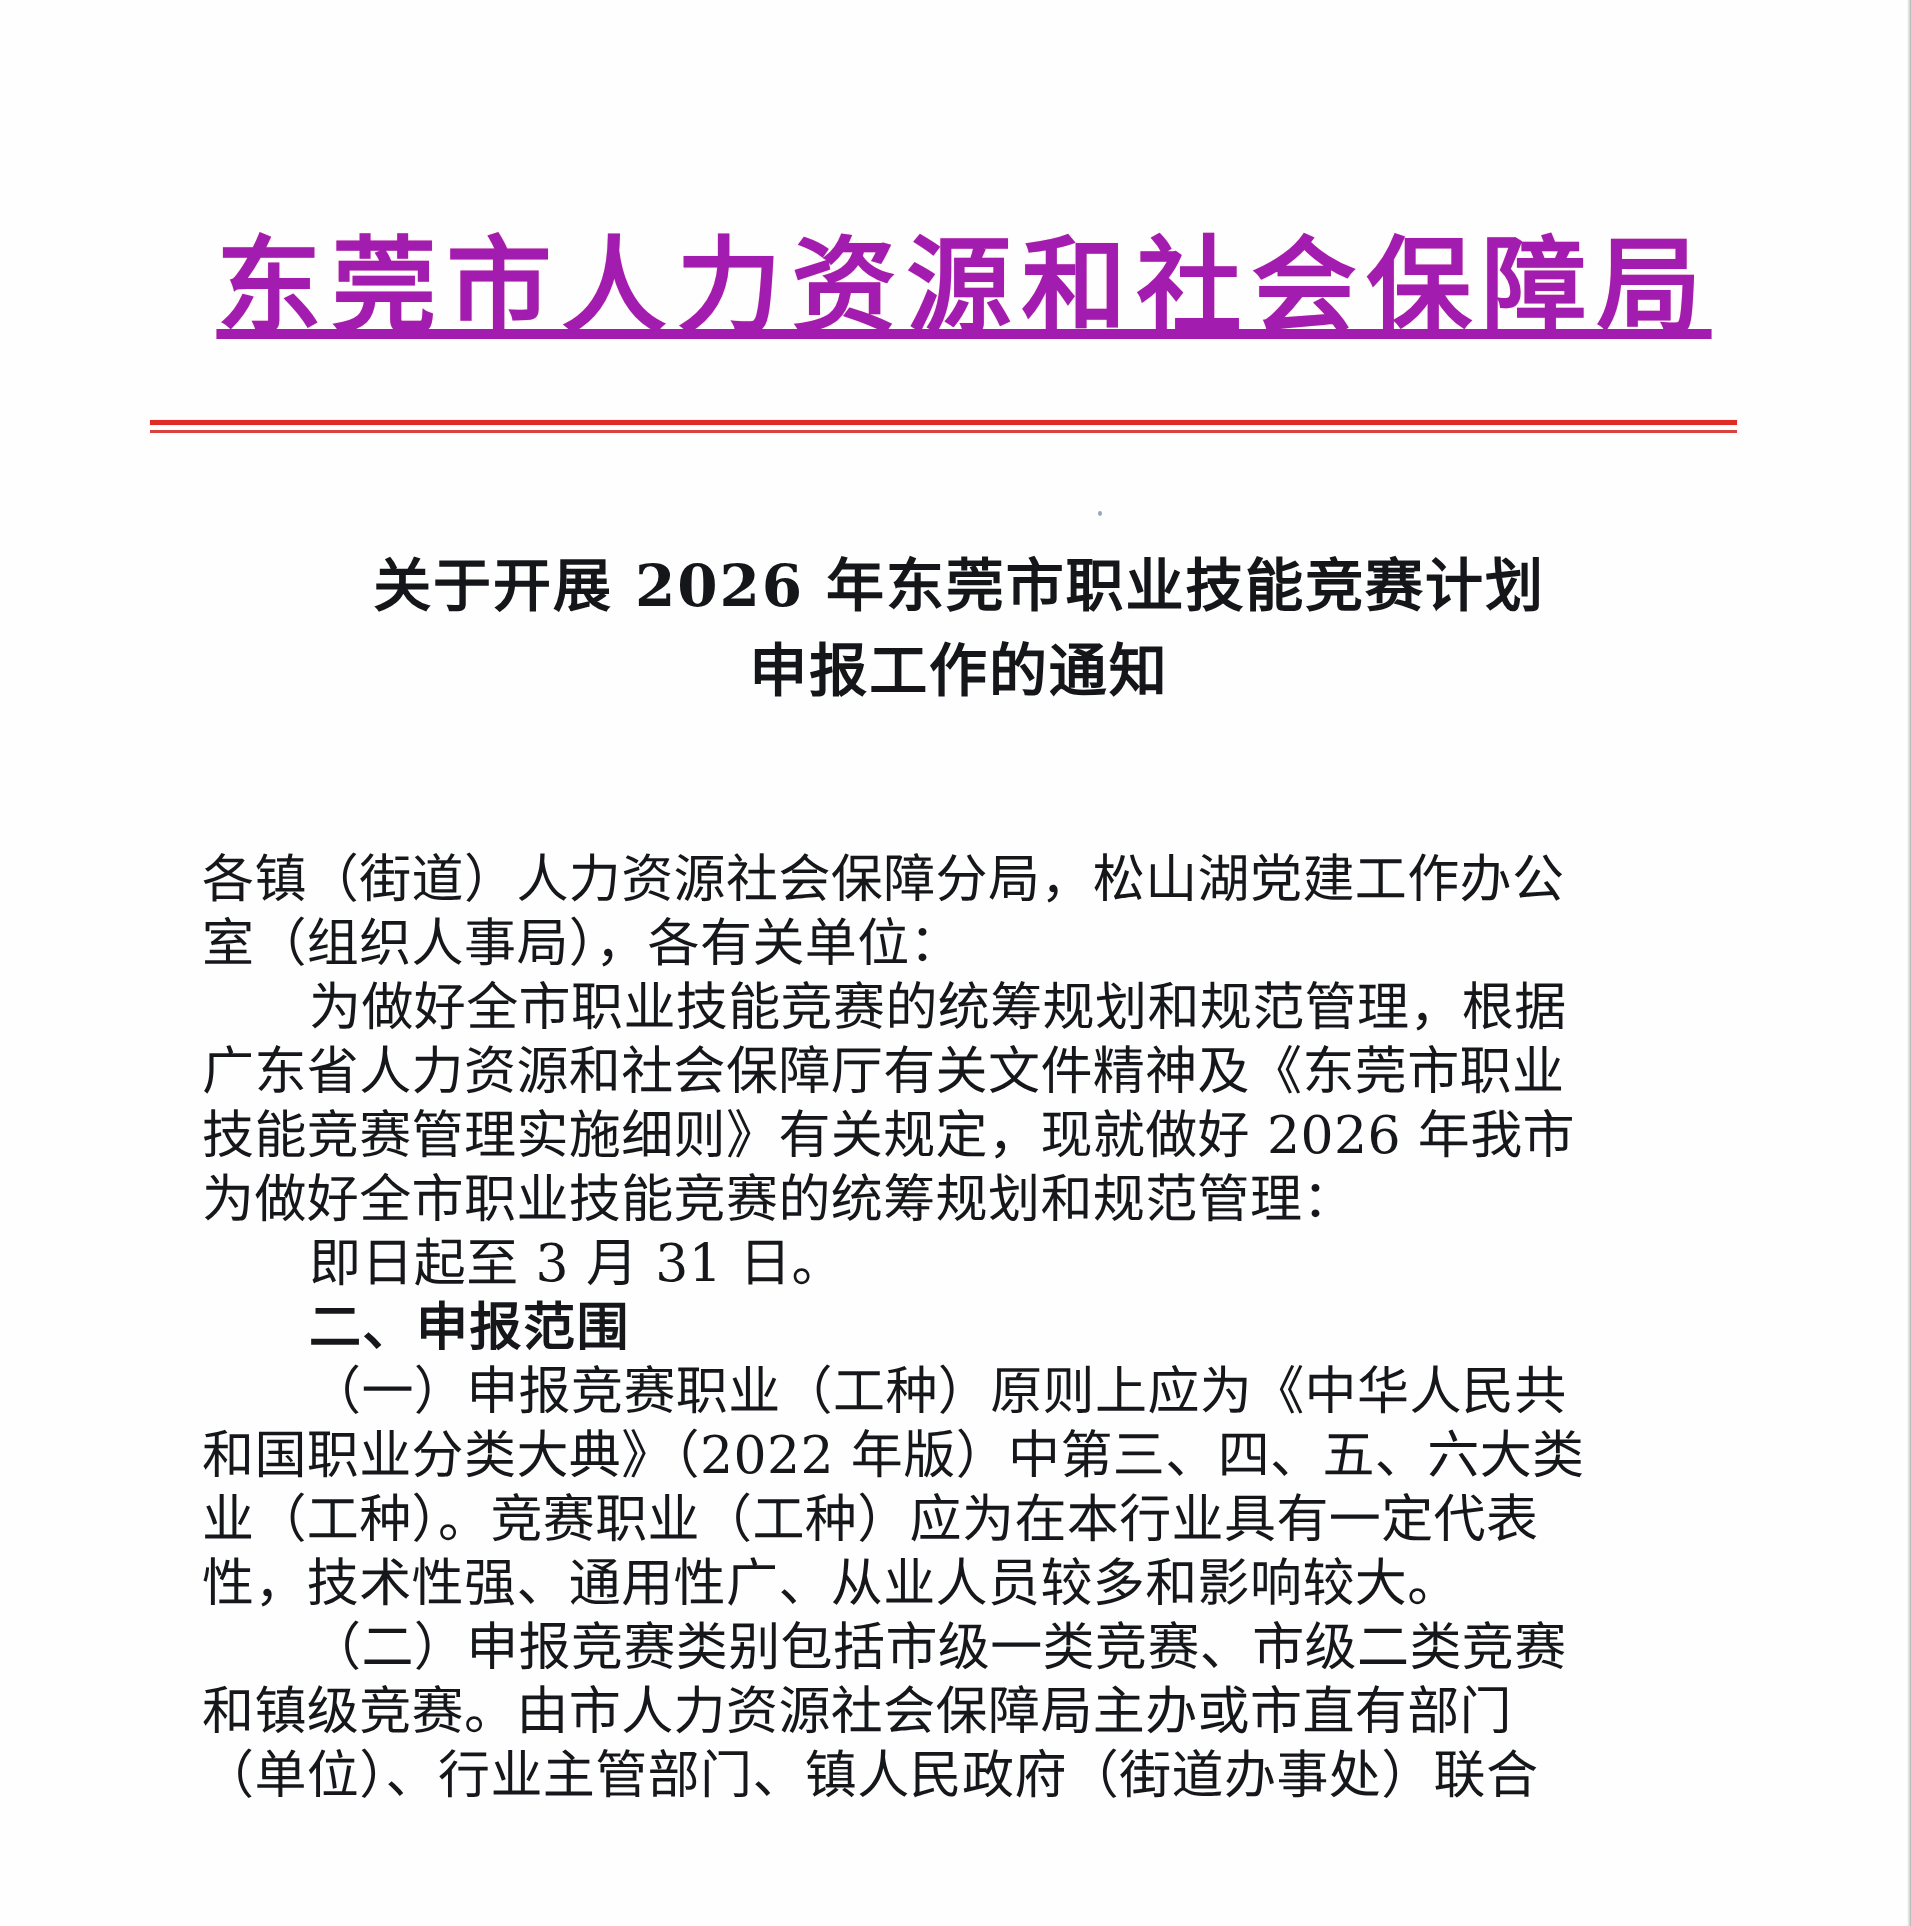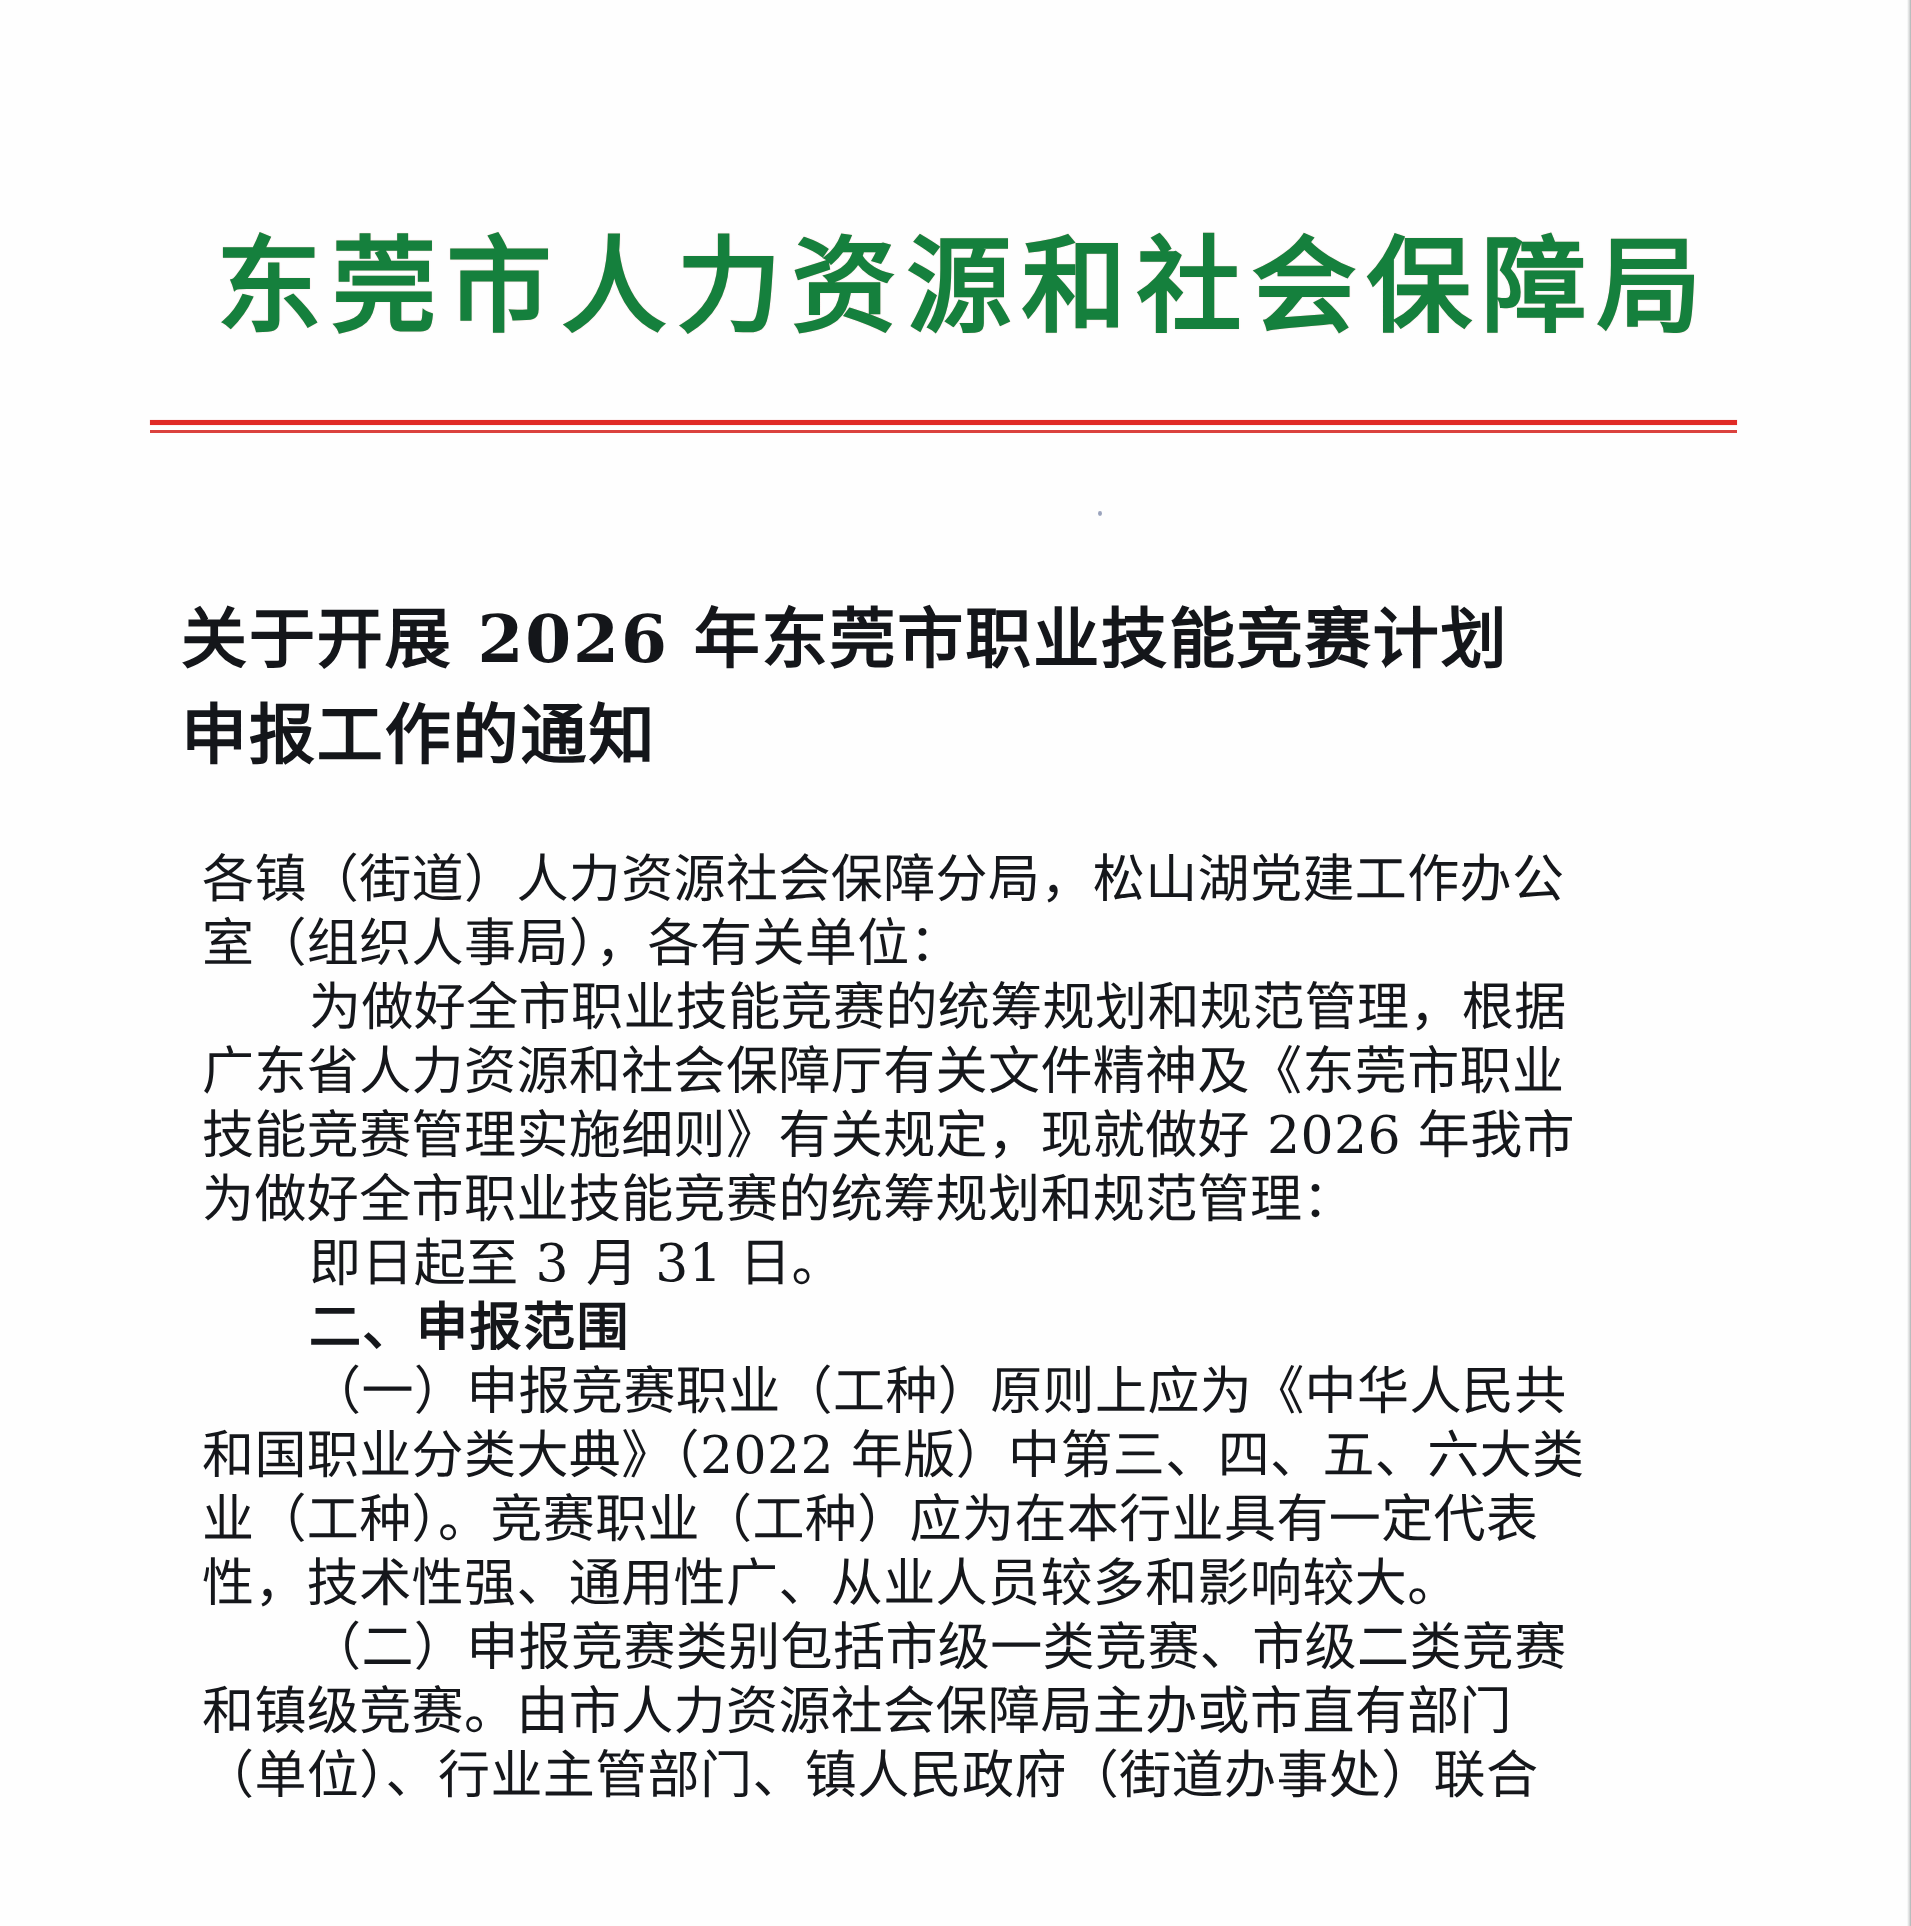--- a/index.html
+++ b/index.html
@@ -45,29 +45,30 @@
   
   .masthead {
     position: absolute;
     left: 0;
     top: 231px;
     width: 1556px;
     text-align: center;
   }
   .masthead-title {
     display: inline-block;
-    color: #15803d;
+    color: #a21caf;
     font-family: "DejaVu Serif", "Liberation Serif", serif;
     font-weight: 700;
     font-size: 105px;
     line-height: 1.05;
     letter-spacing: 10px;
     text-indent: 10px;
     white-space: nowrap;
     text-shadow: 0 0 1.2px rgba(232,50,44,0.30);
+    text-decoration: underline;
   }
 
   
   .masthead-rule {
     position: absolute;
     left: -31px;
     top: 420px;
     width: 1587px;
   }
   .rule-thick {
@@ -81,28 +82,27 @@
     background: #d8322e;
     opacity: 0.92;
   }
 
   
   .doc-title {
     position: absolute;
     left: 0;
     top: 545px;
     width: 1556px;
-    text-align: left;
+    text-align: center;
     color: #14161a;
     font-family: "DejaVu Serif", "Liberation Serif", serif;
     font-weight: 700;
-    font-size: 66px;
+    font-size: 58px;
     line-height: 1.42;
     letter-spacing: 1.9px;
-    margin-top: 48px;
   }
   .doc-title .tline { display: block; white-space: nowrap; }
   .doc-title .tline + .tline { margin-top: 2.3px; }
 
   
   .scan-speck {
     position: absolute;
     left: 917px;
     top: 511px;
     width: 4.2px;

